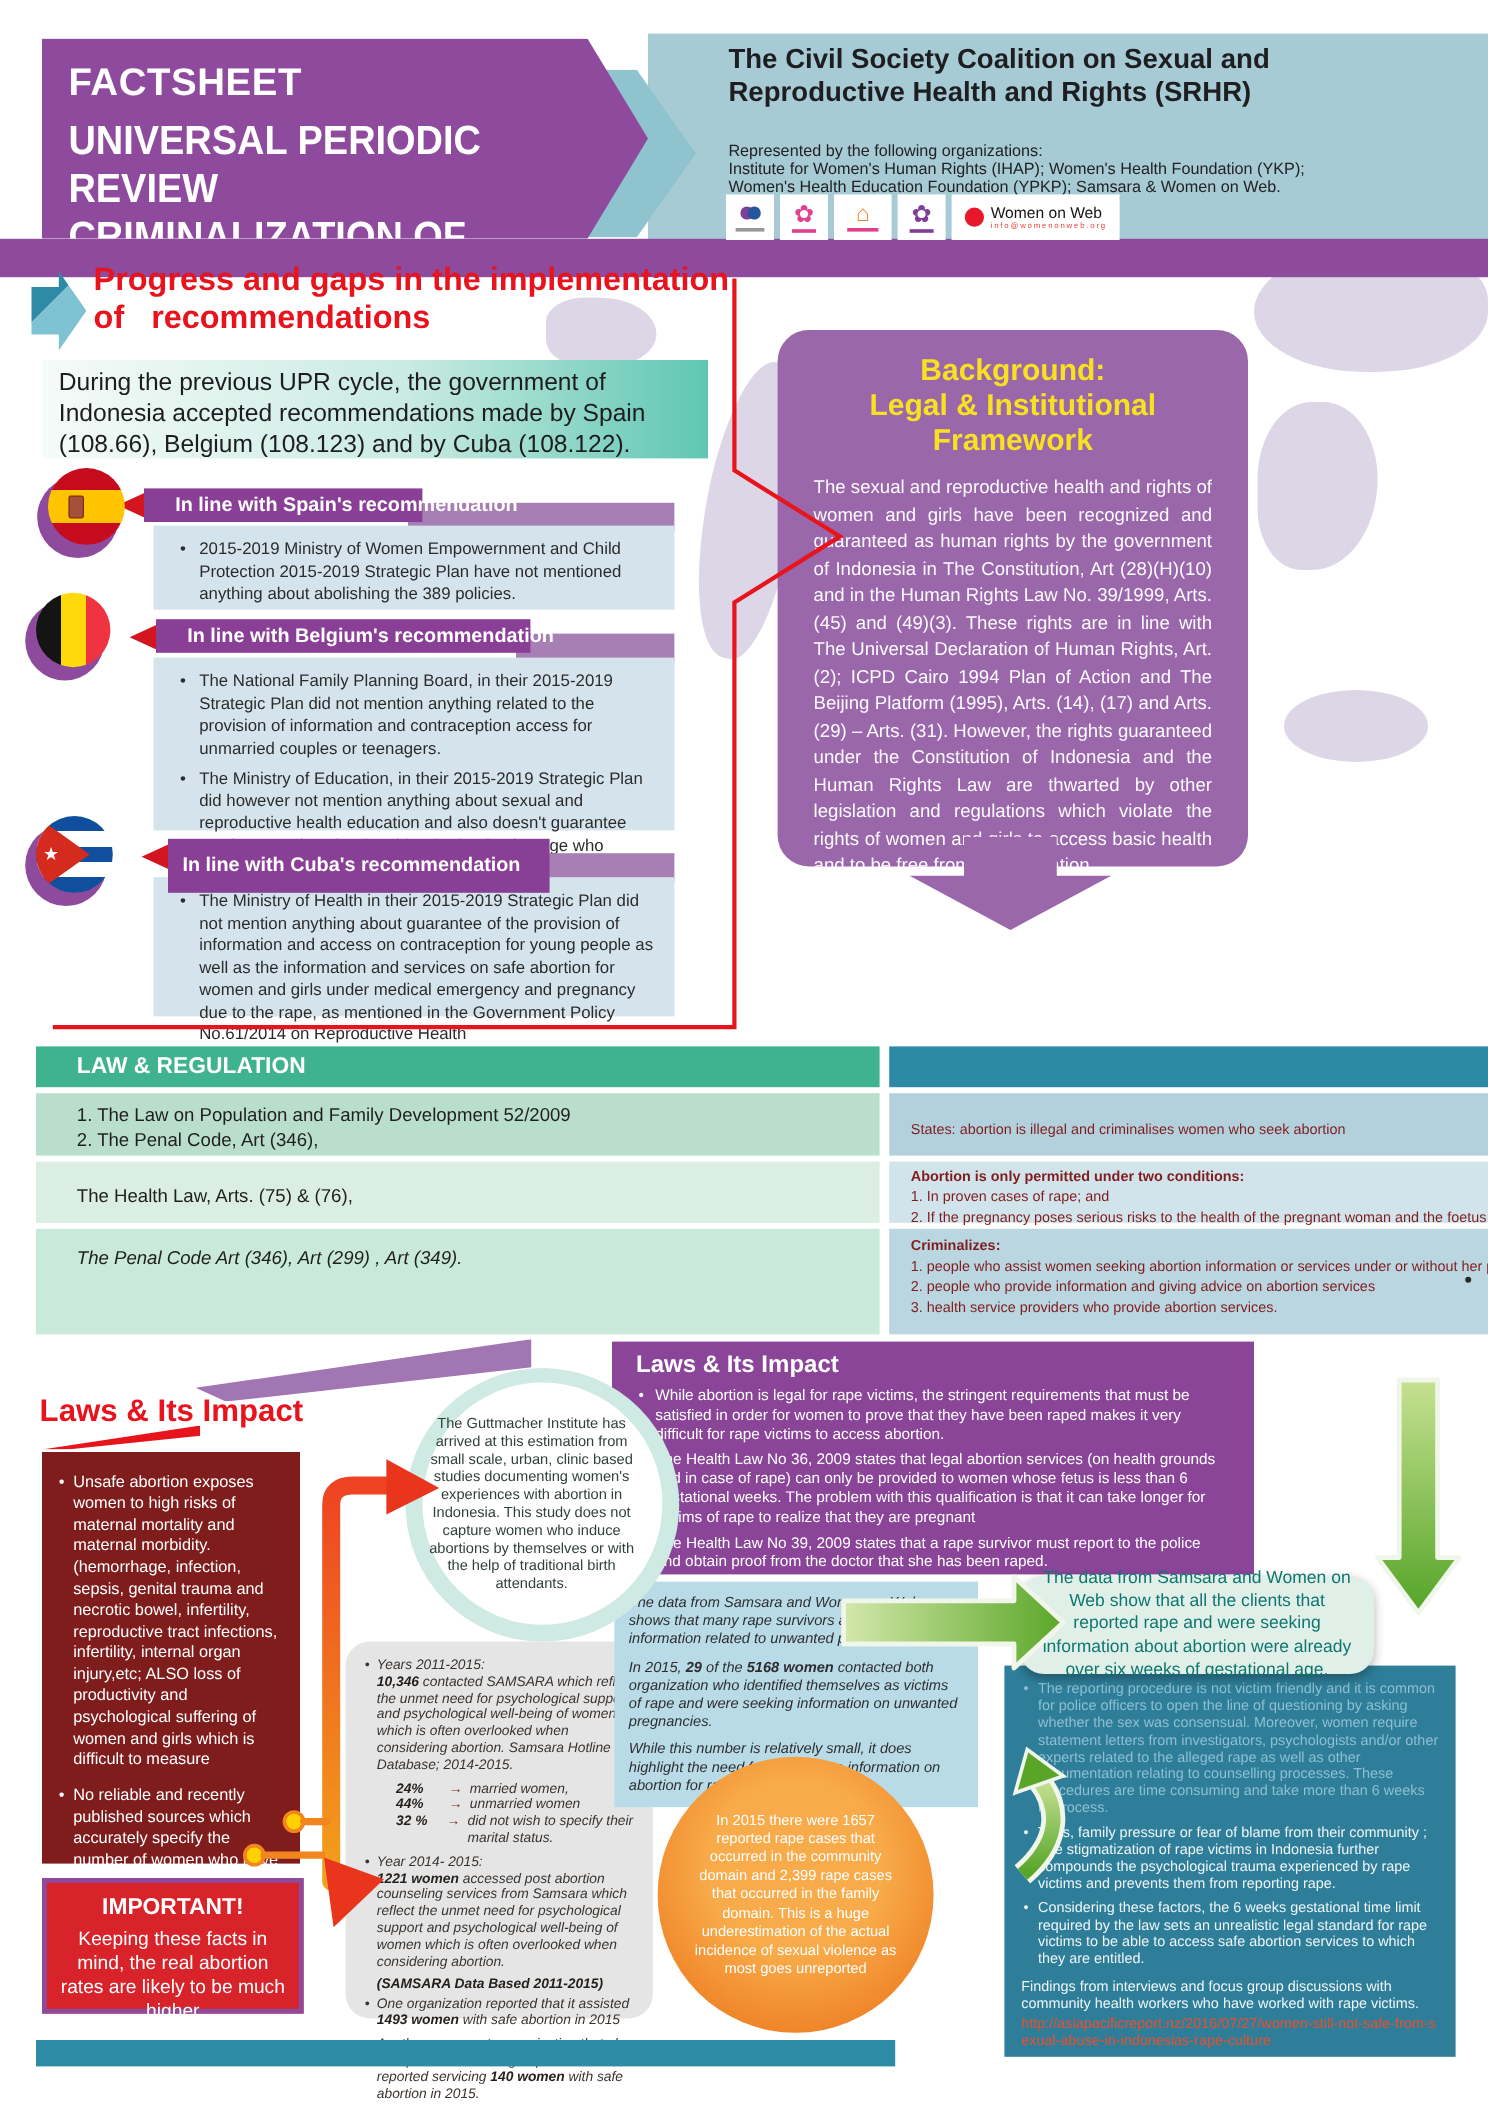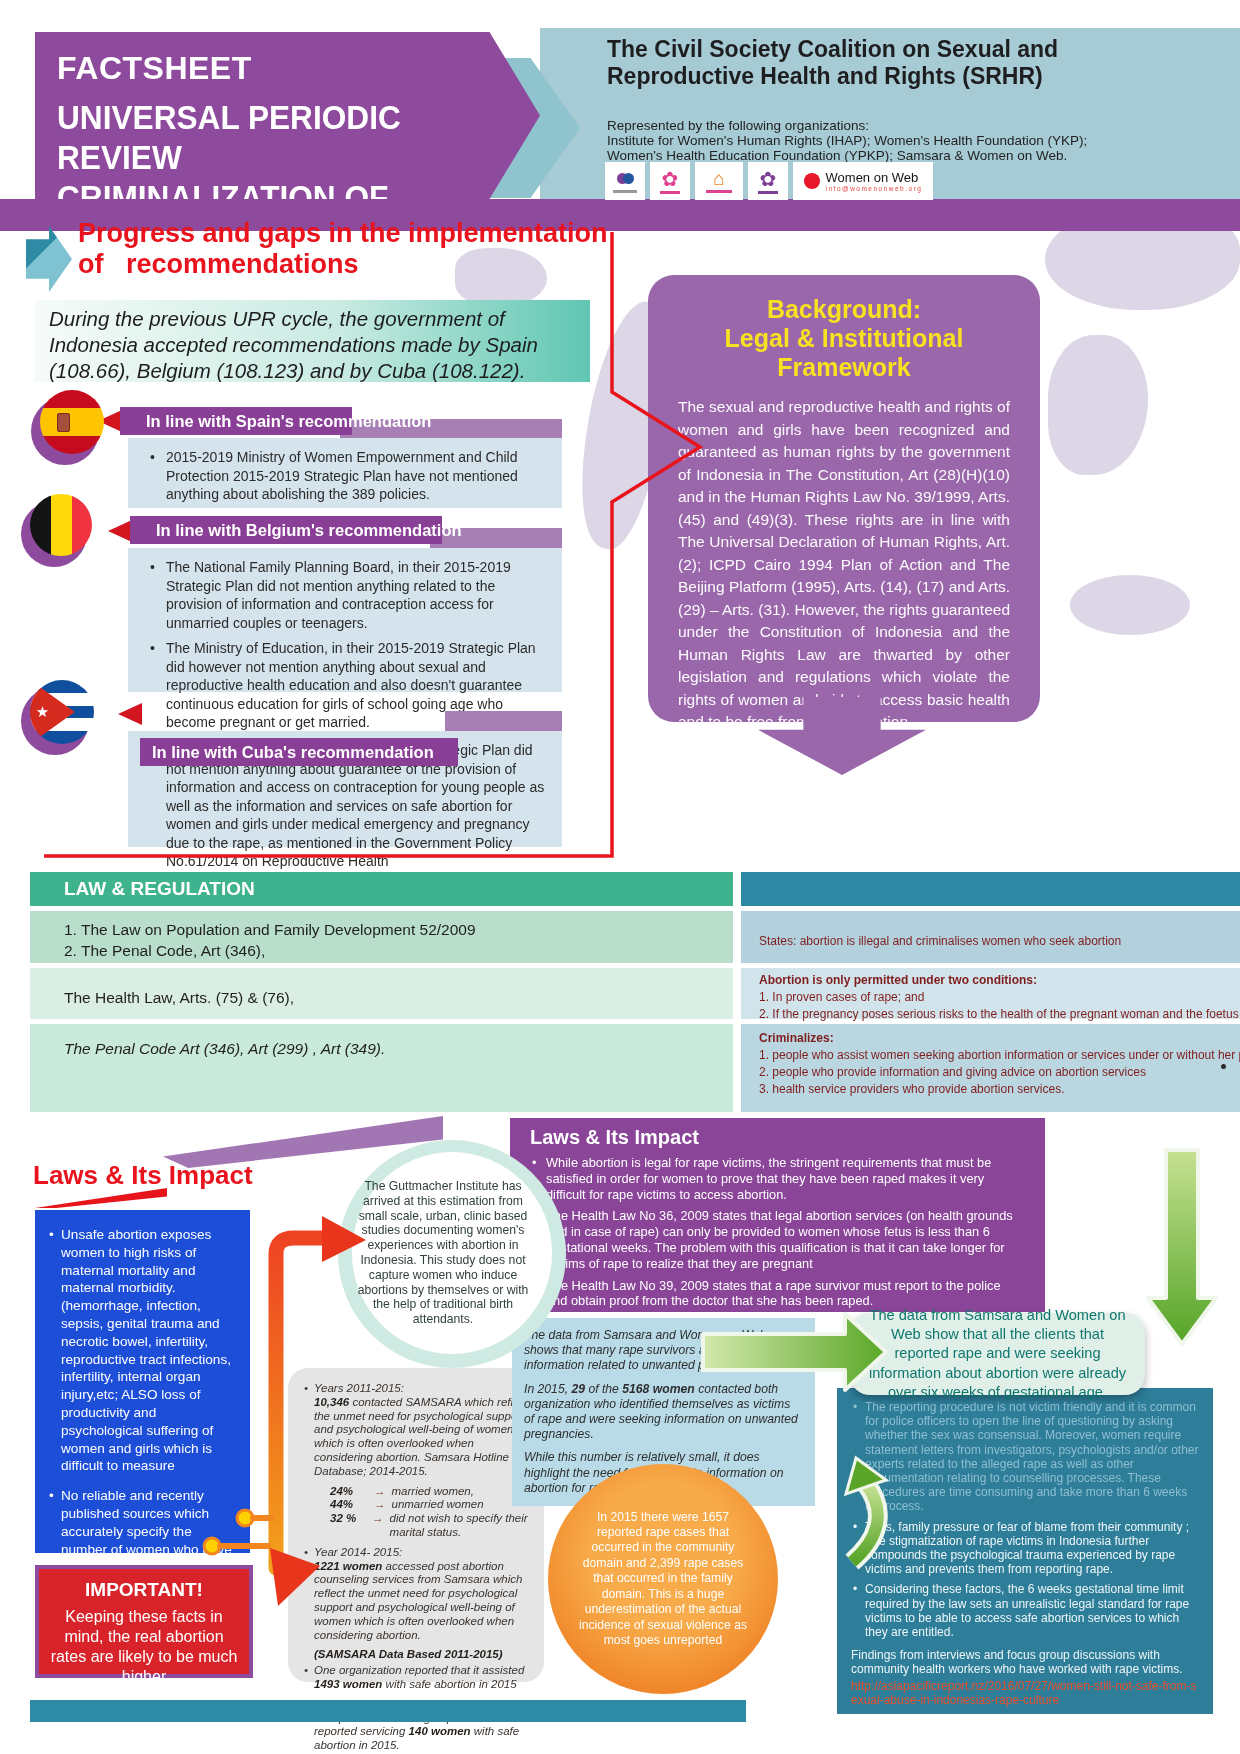--- a/index.html
+++ b/index.html
@@ -24,21 +24,21 @@
   .dotlogo{width:11px;height:11px;border-radius:50%;display:inline-block;}
   .wowname{font-size:13px;color:#141414;}
   .wowmail{font-size:6.5px;color:#e8453c;letter-spacing:1.5px;}
   
   .parrow{position:absolute;left:26px;top:226px;width:46px;height:66px;z-index:2;
           clip-path:polygon(0 20%,50% 20%,50% 0,100% 50%,50% 100%,50% 80%,0 80%);
           background:linear-gradient(135deg,#2f8aa6 0 38%,#7fc3d2 38%);}
   .phead{position:absolute;left:78px;top:218px;font-size:27px;font-weight:bold;color:#e8131c;line-height:31px;z-index:2;white-space:pre;}
   .intro{position:absolute;left:35px;top:300px;width:555px;height:82px;z-index:2;
          background:linear-gradient(90deg,#f6fbf9 0,#c9ebe2 55%,#5fc6b2 100%);
-         font-size:20.5px;color:#1d1d1f;line-height:26px;padding:6px 28px 0 14px;box-sizing:border-box;font-style:italic;}
+         font-size:20.5px;color:#1d1d1f;line-height:26px;padding:6px 28px 0 14px;box-sizing:border-box;}
   
   .flag{position:absolute;border-radius:50%;z-index:3;}
   .flag::before{content:"";position:absolute;inset:-2px;border-radius:50%;background:#8e4a9c;transform:translate(-7px,9px);z-index:-1;}
   .f-inner{position:absolute;inset:0;border-radius:50%;overflow:hidden;}
   .spainbg{background:linear-gradient(180deg,#c60b1e 0 28%,#ffc400 28% 72%,#c60b1e 72%);}
   .crest{position:absolute;left:26%;top:36%;width:11px;height:17px;background:#a5503a;border:1px solid #7c2c1c;border-radius:2px;}
   .belgbg{background:linear-gradient(90deg,#141414 0 34%,#ffd90c 34% 67%,#ef3340 67%);}
   .cubabg{background:linear-gradient(180deg,#0f4f9e 0 20%,#fff 20% 40%,#0f4f9e 40% 60%,#fff 60% 80%,#0f4f9e 80%);}
   .cubatri{position:absolute;left:0;top:0;width:70%;height:100%;background:#d42b1e;clip-path:polygon(0 0,100% 50%,0 100%);}
   .cubastar{position:absolute;left:9%;top:50%;transform:translateY(-52%);color:#fff;font-size:15px;}
@@ -66,21 +66,21 @@
   .lcell{left:30px;width:703px;padding:8px 20px 0 34px;font-size:15.5px;line-height:21px;color:#1f1f1f;}
   .rcell{left:741px;width:600px;padding:8px 14px 0 18px;font-size:12px;line-height:17px;color:#7f1d1d;}
   .rcell b{display:block;}
   .num{padding-left:20px;text-indent:-20px;}
   
   .chev{position:absolute;left:163px;top:1116px;width:280px;height:52px;background:#a276b3;z-index:1;
         clip-path:polygon(0 78%,100% 0,100% 45%,9% 100%);}
   .li-title{position:absolute;left:33px;top:1160px;font-size:26px;font-weight:bold;color:#e8131c;z-index:3;}
   .redflag{position:absolute;left:35px;top:1188px;width:132px;height:20px;background:#e8141c;z-index:2;
            clip-path:polygon(0 100%,100% 0,100% 42%,16% 100%);}
-  .lpbox{position:absolute;left:35px;top:1210px;width:215px;height:343px;background:#1d4ed8;z-index:2;
+  .lpbox{position:absolute;left:35px;top:1210px;width:215px;height:343px;background:#7f1d1d;z-index:2;
          color:#fff;font-size:13.6px;line-height:17.8px;padding:16px 10px 0 12px;box-sizing:border-box;}
   .lpbox .bl{margin-bottom:12px;padding-left:14px;}
   .impbox{position:absolute;left:35px;top:1565px;width:218px;height:113px;background:#d8232a;border:4px solid #8e4a9c;
           z-index:2;color:#fff;text-align:center;box-sizing:border-box;padding-top:10px;}
   .imptitle{font-size:19px;font-weight:bold;}
   .impbody{font-size:16px;line-height:20px;margin-top:6px;padding:0 6px;}
   
   .gout{position:absolute;left:338px;top:1140px;width:228px;height:228px;border-radius:50%;background:#cfe9e3;z-index:3;}
   .gin{position:absolute;left:14px;top:12px;width:200px;height:202px;border-radius:50%;background:#ffffff;
        display:flex;align-items:center;justify-content:flex-start;}
@@ -206,21 +206,21 @@
   </div>
 
   <div class="flag" style="left:30px;top:680px;width:64px;height:64px;">
     <div class="f-inner cubabg">
         <div class="cubatri"></div>
         <span class="cubastar">★</span>
       </div>
   </div>
   <div class="riblight" style="left:445px;top:711px;width:117px;height:24px;"></div>
   <div class="fold" style="left:118px;top:703px;"></div>
-  <div class="ribdark" style="left:140px;top:738px;width:318px;height:28px;padding-left:12px;">
+  <div class="ribdark" style="left:140px;top:699px;width:318px;height:45px;padding-left:12px;">
     <span style="white-space:nowrap;">In line with Cuba's recommendation</span>
   </div>
   <div class="bluebox" style="top:731px;height:116px;">
     <div class="bl">The Ministry of Health in their 2015-2019 Strategic Plan did not mention anything about guarantee of the provision of information and access on contraception for young people as well as the information and services on safe abortion for women and girls under medical emergency and pregnancy due to the rape, as mentioned in the Government Policy No.61/2014 on Reproductive Health</div>
   </div>
 
   <div class="bgbox">
     <div class="bghead">
       <span>Background:</span><br><span>Legal &amp; Institutional</span><br><span>Framework</span>
     </div>

